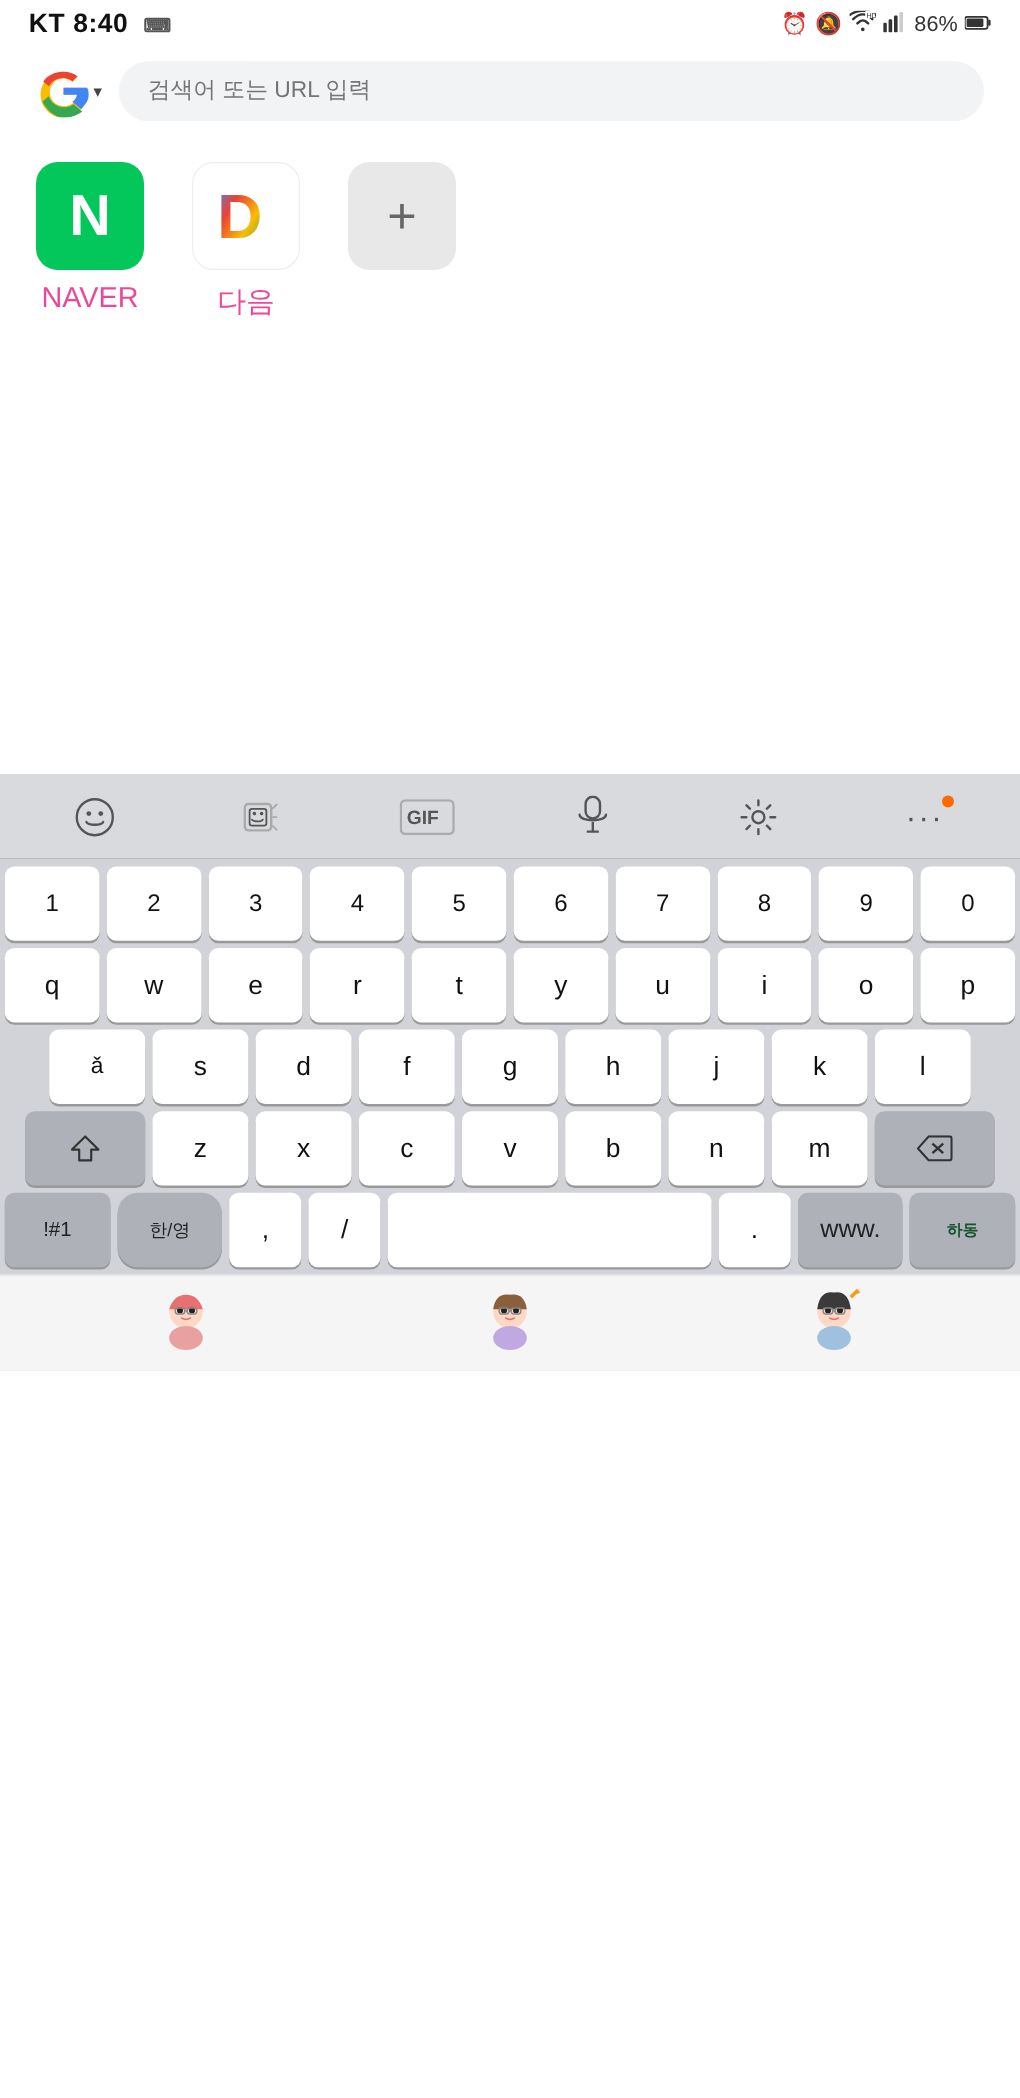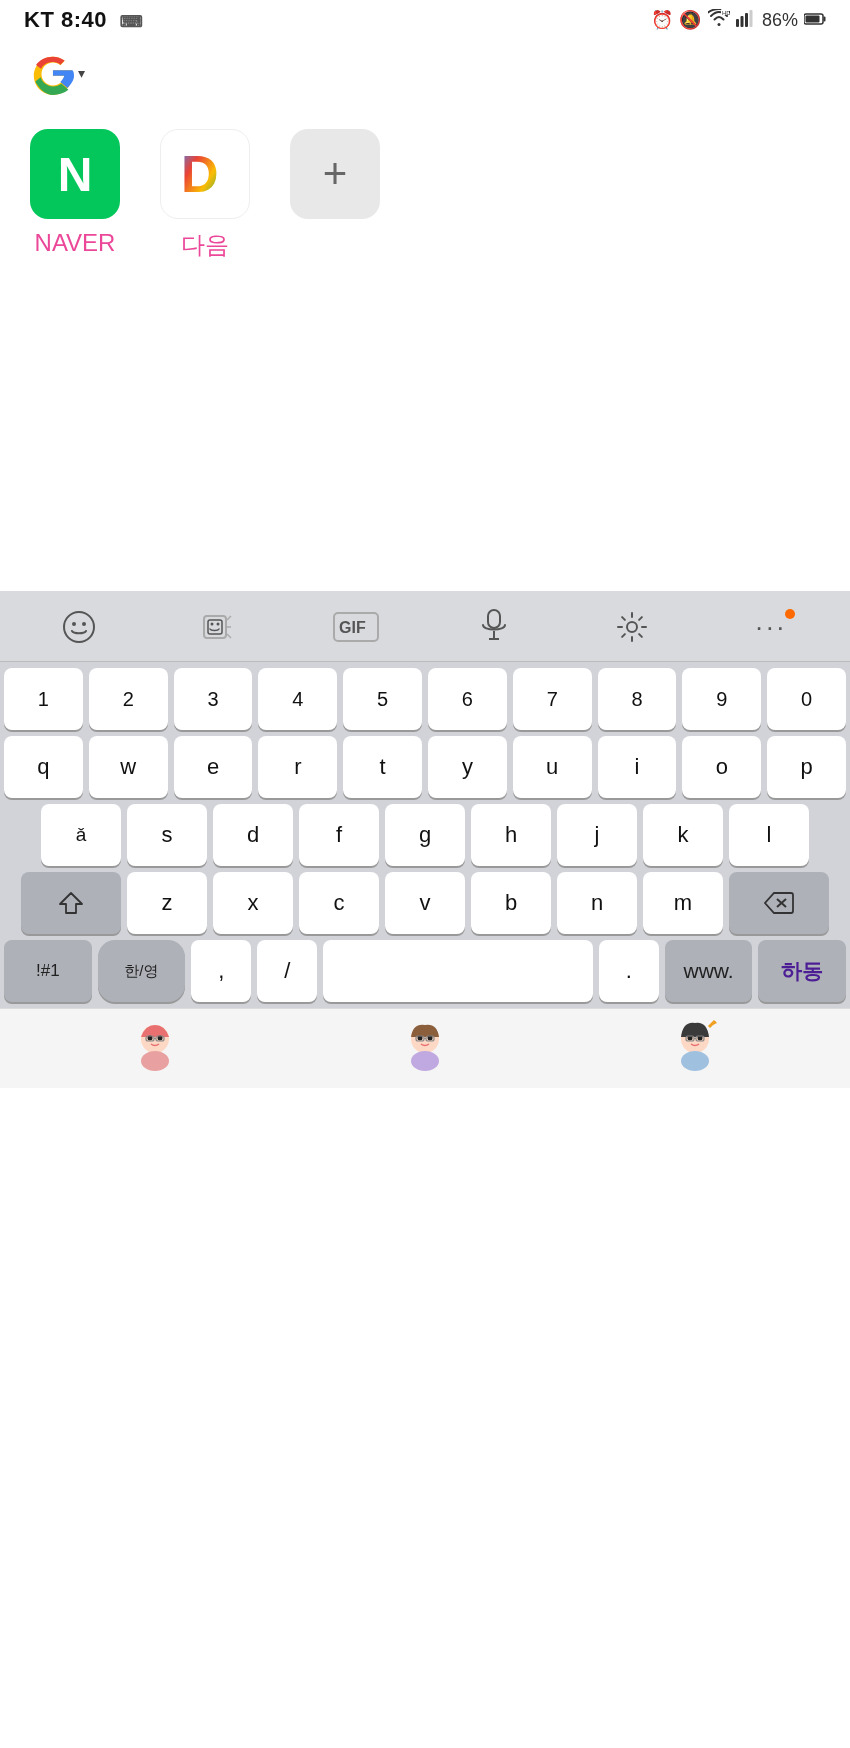--- a/index.html
+++ b/index.html
@@ -145,20 +145,21 @@
       flex: 1;
       background: #fff;
       min-height: 300px;
     }
 
     
     .keyboard-wrap {
       background: #d1d3d8;
       padding: 0;
       position: relative;
+      margin-top: 48px;
     }
 
     
     .keyboard-toolbar {
       background: #d8dade;
       display: flex;
       align-items: center;
       justify-content: space-around;
       padding: 14px 10px 12px 10px;
       border-bottom: 1px solid #bbb;
@@ -321,20 +322,21 @@
 <div class="search-bar-wrap">
   <div class="google-logo">
     <svg class="google-g" viewBox="0 0 46 46" fill="none" xmlns="http://www.w3.org/2000/svg">
       <path d="M44.5 20H24v6h11.8C34.7 33.1 30 36 24 36c-6.6 0-12-5.4-12-12s5.4-12 12-12c3 0 5.7 1.1 7.8 2.9l4.4-4.4C32.6 7.5 28.5 6 24 6 13 6 4 15 4 26s9 20 20 20c11 0 20-9 20-20 0-1.3-.2-2.7-.5-4l.5-2z" fill="#FBBC05"></path>
       <path d="M6.3 14.7L11.6 18.6C13.2 14.4 18.3 11.4 24 11.4c3 0 5.7 1.1 7.8 2.9l4.4-4.4C32.6 7.5 28.5 6 24 6 16.3 6 9.6 9.4 6.3 14.7z" fill="#EA4335"></path>
       <path d="M24 46c6.2 0 11.8-2 16.2-5.4l-7.5-6.3C30.7 36 27.5 37 24 37c-6 0-11.1-4-12.9-9.5L5.6 31.9C9 38.7 15.9 46 24 46z" fill="#34A853"></path>
       <path d="M44.5 20H24v6h11.8c-.6 2.5-2.1 4.7-4.1 6.3l7.5 6.3C43.1 34.7 46 30.7 46 26c0-1.3-.2-2.7-.5-4l-1-2z" fill="#4285F4"></path>
     </svg>
     <span class="dropdown-arrow">▾</span>
   </div>
+  <input class="search-input-bar" type="text" placeholder="검색어 또는 URL 입력" style="">
 </div>
 
 <div class="quick-section">
   <div class="quick-items">
 
     <div class="quick-item">
       <div class="quick-item-icon naver-icon">
         <span class="naver-n">N</span>
       </div>
       <span class="quick-label">NAVER</span>
@@ -480,21 +482,21 @@
     </div>
 
     <div class="key-row">
       <div class="key key-special" style="font-size:17px; flex:1.3; max-width:90px;">!#1</div>
       <div class="key key-special" style="font-size:15px; flex:1.3; max-width:90px;border-radius:17px;">한/영</div>
       <div class="key" style="max-width:60px;">,</div>
       <div class="key" style="max-width:60px;">/</div>
       <div class="key key-space"></div>
       <div class="key" style="max-width:60px;">.</div>
       <div class="key key-special" style="font-size:21px; flex:1.3; max-width:90px;">www.</div>
-      <div class="key key-action" style="font-size:21px; color:#4c1d95; flex:1.3; max-width:90px;">하동</div>
+      <div class="key key-action" style="font-size:13px; color:#14532d; flex:1.3; max-width:90px;">하동</div>
     </div>
 
   </div>
 
   <div class="sticker-bar">
     <div class="sticker-item">
 
       <svg width="64" height="64" viewBox="0 0 64 64">
         <circle cx="32" cy="22" r="14" fill="#fdd8c4"></circle>
         <ellipse cx="32" cy="44" rx="14" ry="10" fill="#e8a0a0"></ellipse>

